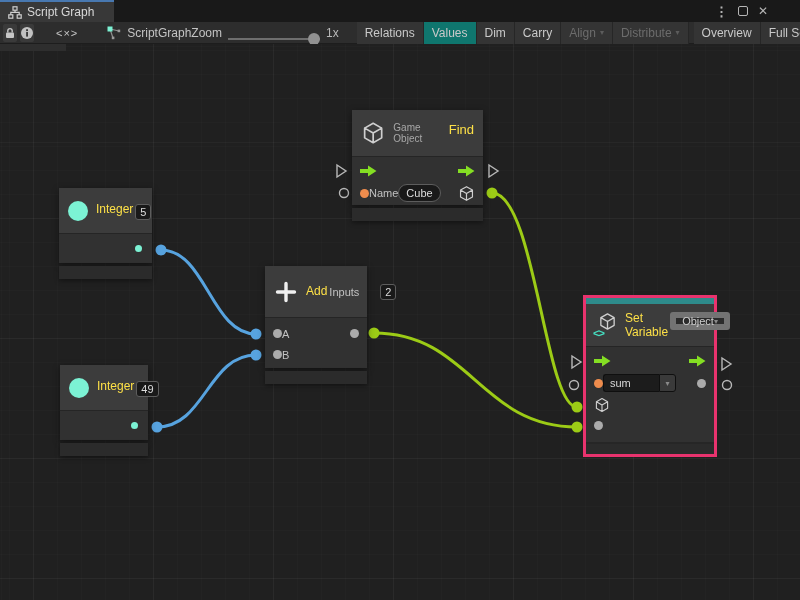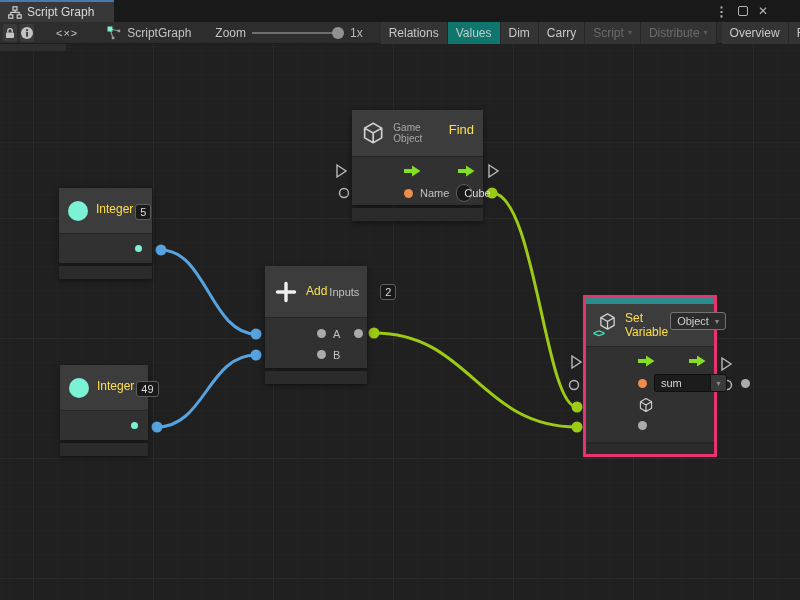--- a/index.html
+++ b/index.html
@@ -19,21 +19,21 @@
   .wc-close{ font-size:12px; }
 
   
   .toolbar { position:absolute; left:0; top:22px; width:800px; height:22px; background:#2d2d2d;
              border-bottom:1px solid #1d1d1d; display:flex; align-items:center; color:#c4c4c4; font-size:12px; }
   .tb-btn { height:18px; display:flex; align-items:center; justify-content:center; cursor:default; }
   .icon-btn { width:24px; margin-left:3px; background:#3a3a3a; border-radius:2px; }
   .code-btn { width:46px; margin-left:22px; color:#c8c8c8; font-size:11px; letter-spacing:1px; }
   .tb-sep { width:1px; height:22px; background:#242424; margin:0 4px; }
   .graph-id { display:flex; align-items:center; gap:5px; margin-left:10px; }
-  .zoom-wrap { display:flex; align-items:center; gap:6px; margin-left:24px; }
+  .zoom-wrap { display:flex; align-items:flex-end; gap:6px; }
   .zoom-track { position:relative; width:92px; height:2px; background:#6e6e6e; }
   .zoom-thumb { position:absolute; right:0px; top:-5px; width:12px; height:12px; border-radius:50%; background:#919191; }
   .zoom-x { color:#b9b9b9; }
   .tb-group { display:flex; height:22px; margin-left:8px; }
   .tb-tbtn { padding:0 8px; display:flex; align-items:center; gap:4px; background:#343434;
              border-right:1px solid #262626; color:#c9c9c9; white-space:nowrap; }
   .tb-tbtn.active { background:#0f766e; }
   .tb-tbtn.disabled { color:#6c6c6c; }
   .caret { font-size:8px; color:#8a8a8a; }
   .tb-tbtn.disabled .caret { color:#5c5c5c; }
@@ -54,21 +54,21 @@
   .node { position:absolute; z-index:2; }
   .n-main { background:#313131; box-shadow:0 2px 7px rgba(0,0,0,0.45); }
   .n-head { background:#3c3c3c; display:flex; align-items:center; gap:8px; padding:0 9px;
             border-bottom:1px solid #252525; }
   .n-col { display:flex; flex-direction:row; justify-content:center; gap:2px; }
   .n-title { color:#fde047; font-size:12px; }
   .n-sub { color:#a8a8a8; font-size:10px; }
   .n-footer { height:13px; background:#2b2b2b; margin-top:3px; box-shadow:0 2px 5px rgba(0,0,0,0.4); }
   .vbox { display:inline-block; background:#191919; border:1px solid #5d5d5d; border-radius:3px;
           color:#dcdcdc; font-size:11px; padding:0 4px; line-height:14px; text-align:center; min-width:12px; }
-  .prow { display:flex; align-items:center; gap:7px; padding:0 8px; height:21px;margin-left:44px; }
+  .prow { display:flex; align-items:center; padding:0 8px; height:21px; }
   .plabel { color:#c2c2c2; font-size:11px; }
   .spacer { flex:1; }
   .dot { width:9px; height:9px; border-radius:50%; flex:0 0 auto; }
   .dot-gray { background:var(--port-gray); }
   .dot-orange { background:var(--port-orange); }
   .dot-mint-sm { width:7px; height:7px; border-radius:50%; background:var(--type-mint); }
   .mint-circle { width:20px; height:20px; border-radius:50%; background:var(--type-mint); flex:0 0 auto; }
   .flow-arrow { width:17px; height:12px; flex:0 0 auto; }
   .flow-arrow path { fill:var(--flow-green); }
   .cube-ic path { stroke:#cfcfcf; fill:none; stroke-width:1.4; stroke-linejoin:round; stroke-linecap:round; }
@@ -96,21 +96,21 @@
                  background:#262626; z-index:3; }
   .sv-strip { height:6px; background:var(--variable-teal); }
   .node-setvar .n-main { box-shadow:none; }
   .node-setvar .n-head { height:43px; padding:0 7px; }
   .node-setvar .n-body { height:95px; padding-top:3px; }
   .node-setvar .n-footer { margin-top:2px; height:10px; box-shadow:none; }
   .sv-icon { position:relative; width:24px; height:26px; flex:0 0 auto; }
   .sv-icon svg { position:absolute; right:0; top:0; }
   .sv-angle { position:absolute; left:0; bottom:0; color:var(--icon-teal); font-size:11px; font-weight:bold;
               letter-spacing:-1px; line-height:10px; }
-  .dd { display:inline-flex; align-items:center; gap:6px; background:#2b2b2b; border:1px solid #737373;
+  .dd { display:inline-flex; align-items:center; gap:0; background:#2b2b2b; border:6px solid #737373;
         border-radius:3px; height:18px; padding:0 6px; color:#cecece; font-size:11px; }
   .combo { display:inline-flex; height:18px; }
   .combo-field { width:56px; background:#1c1c1c; border:1px solid #0f0f0f; border-right:none;
                  border-radius:3px 0 0 3px; color:#d6d6d6; font-size:11px; display:flex; align-items:center; padding:0 6px; }
   .combo-btn { width:17px; background:#3a3a3a; border:1px solid #0f0f0f; border-radius:0 3px 3px 0;
                display:flex; align-items:center; justify-content:center; }
 </style>
 </head>
 <body>
 
@@ -175,21 +175,21 @@
       <div class="tb-tbtn active">
           <span>Values</span>
         </div>
       <div class="tb-tbtn">
           <span>Dim</span>
         </div>
       <div class="tb-tbtn">
           <span>Carry</span>
         </div>
       <div class="tb-tbtn disabled">
-        <span>Script</span>
+        <span>Align</span>
           <span class="caret">▾</span>
       </div>
       <div class="tb-tbtn disabled">
         <span>Distribute</span>
           <span class="caret">▾</span>
       </div>
       <div class="tb-tbtn" style="margin-left:5px">
           <span>Overview</span>
         </div>
       <div class="tb-tbtn">

